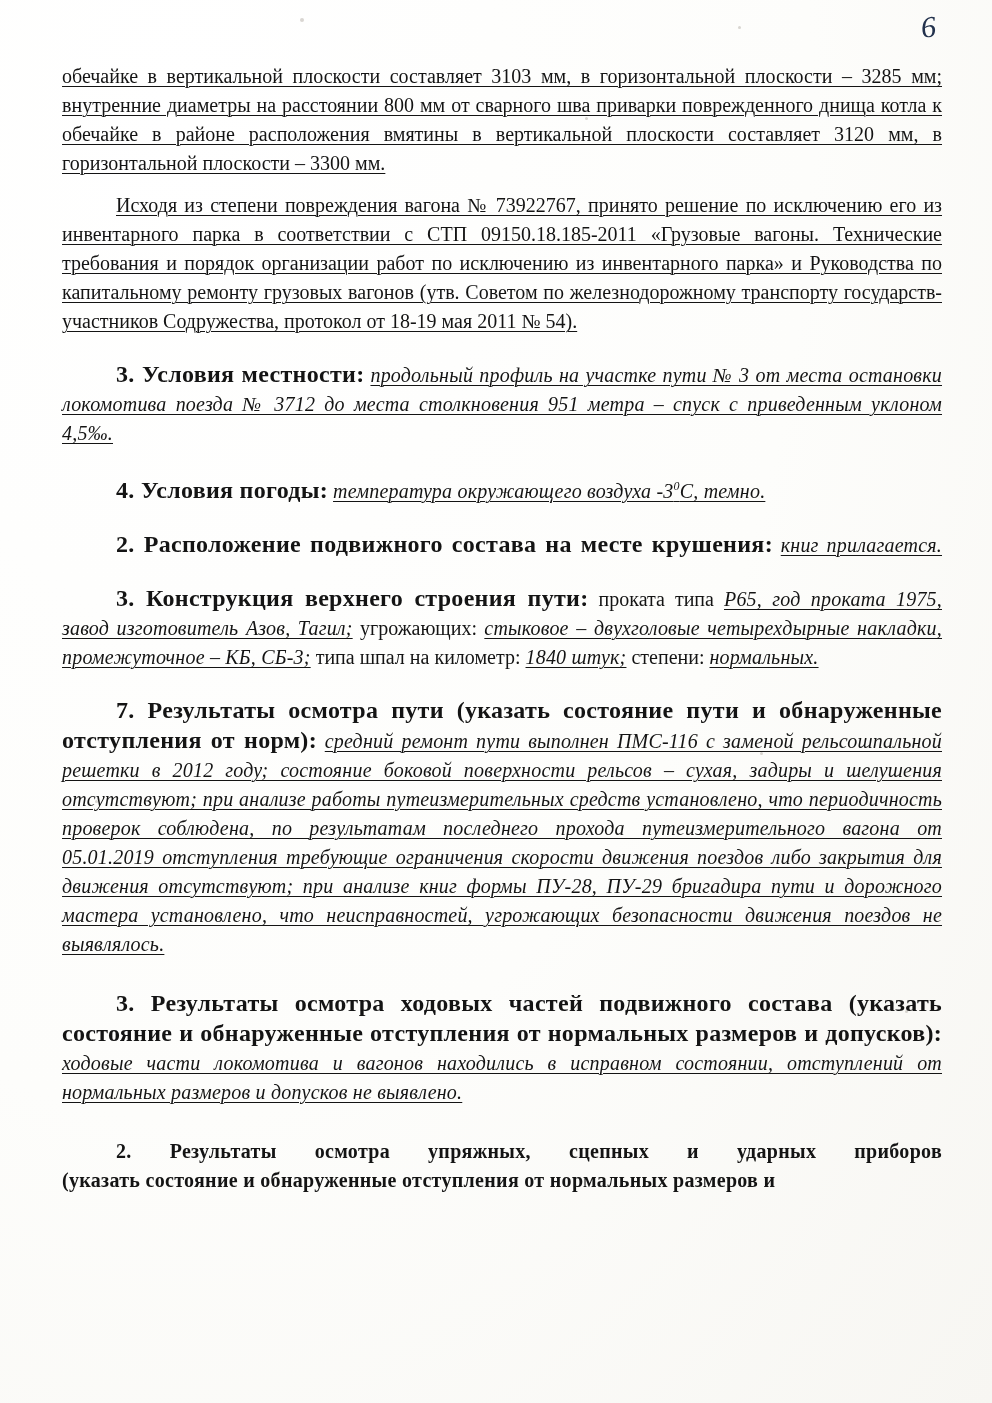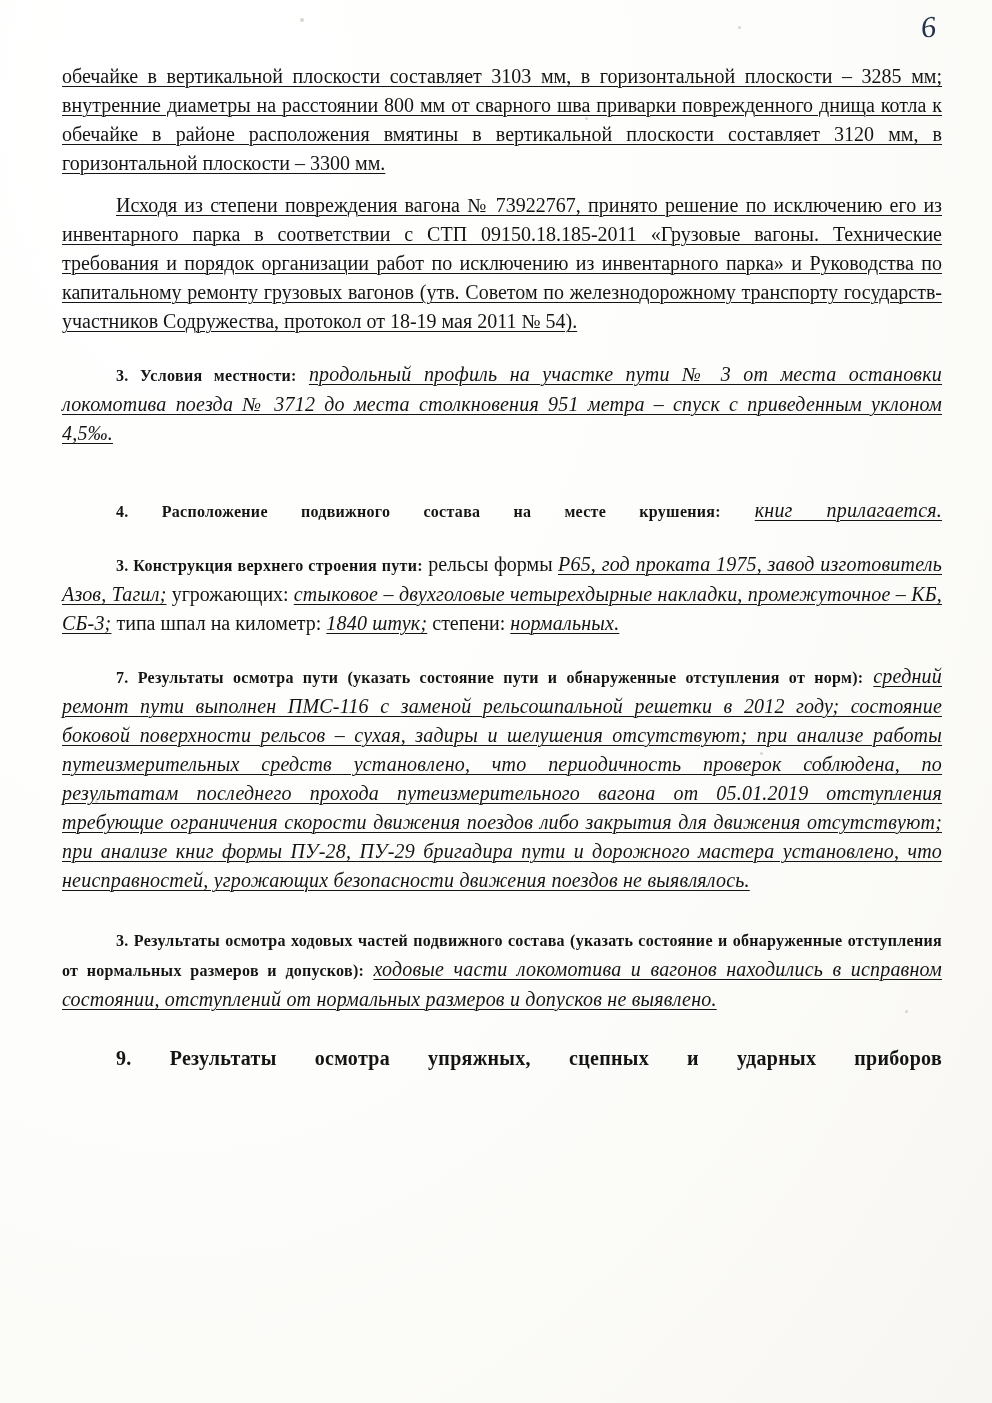--- a/index.html
+++ b/index.html
@@ -85,21 +85,21 @@
   .para-gap-xl { height: 30px; }
 
   .indent { text-indent: 54px; }
 
   .sect {
     font-size: 20px;
     line-height: 29px;
     text-align: justify;
   }
 
-  .sect .printed-bold { font-size: 16px; }
+  .sect .printed-bold { font-size: 24px; }
 
   sup {
     font-size: 12px;
     vertical-align: super;
   }
 
   .spread {
     text-align: justify;
     text-align-last: justify;
   }
@@ -130,33 +130,37 @@
 
     <div class="para-gap-lg"></div>
 
     <p class="sect indent">
       <span class="printed-bold">3. Условия местности:</span>
       <span class="hand">продольный профиль на участке пути № 3 от места остановки локомотива поезда № 3712 до места столкновения 951 метра – спуск с приведенным уклоном 4,5‰.</span>
     </p>
 
     <div class="para-gap-lg"></div>
 
+    <p class="sect indent">
+      <span class="printed-bold">4. Условия погоды:</span>
+      <span class="hand"><span>температура окружающего воздуха -3</span><sup>0</sup><span>С, темно.</span></span>
+    </p>
 
     <div class="para-gap-lg"></div>
 
     <p class="sect indent spread">
-      <span class="printed-bold">4. Расположение подвижного состава на месте крушения:</span>
+      <span class="printed-bold">2. Расположение подвижного состава на месте крушения:</span>
       <span class="hand">книг прилагается.</span>
     </p>
 
     <div class="para-gap-lg"></div>
 
     <p class="sect indent">
       <span class="printed-bold">3. Конструкция верхнего строения пути:</span>
-      <span>рельсы формы</span>
+      <span>проката типа</span>
       <span class="hand">Р65, год проката 1975, завод изготовитель Азов, Тагил;</span>
       <span>угрожающих:</span>
       <span class="hand">стыковое – двухголовые четырехдырные накладки, промежуточное – КБ, СБ-3;</span>
       <span>типа шпал на километр:</span>
       <span class="hand">1840 штук;</span>
       <span>степени:</span>
       <span class="hand">нормальных.</span>
     </p>
 
     <div class="para-gap-lg"></div>
@@ -168,16 +172,17 @@
 
     <div class="para-gap-xl"></div>
 
     <p class="sect indent">
       <span class="printed-bold">3. Результаты осмотра ходовых частей подвижного состава (указать состояние и обнаруженные отступления от нормальных размеров и допусков):</span>
       <span class="hand">ходовые части локомотива и вагонов находились в исправном состоянии, отступлений от нормальных размеров и допусков не выявлено.</span>
     </p>
 
     <div class="para-gap-xl"></div>
 
-    <p class="sect indent printed-bold spread">9.     Результаты осмотра упряжных, сцепных и ударных приборов</p>
+    <p class="sect indent printed-bold spread">2.     Результаты осмотра упряжных, сцепных и ударных приборов</p>
+    <p class="sect printed-bold">(указать состояние и обнаруженные отступления от нормальных размеров и</p>
 
   </div>
 </div>
 
 </body></html>

